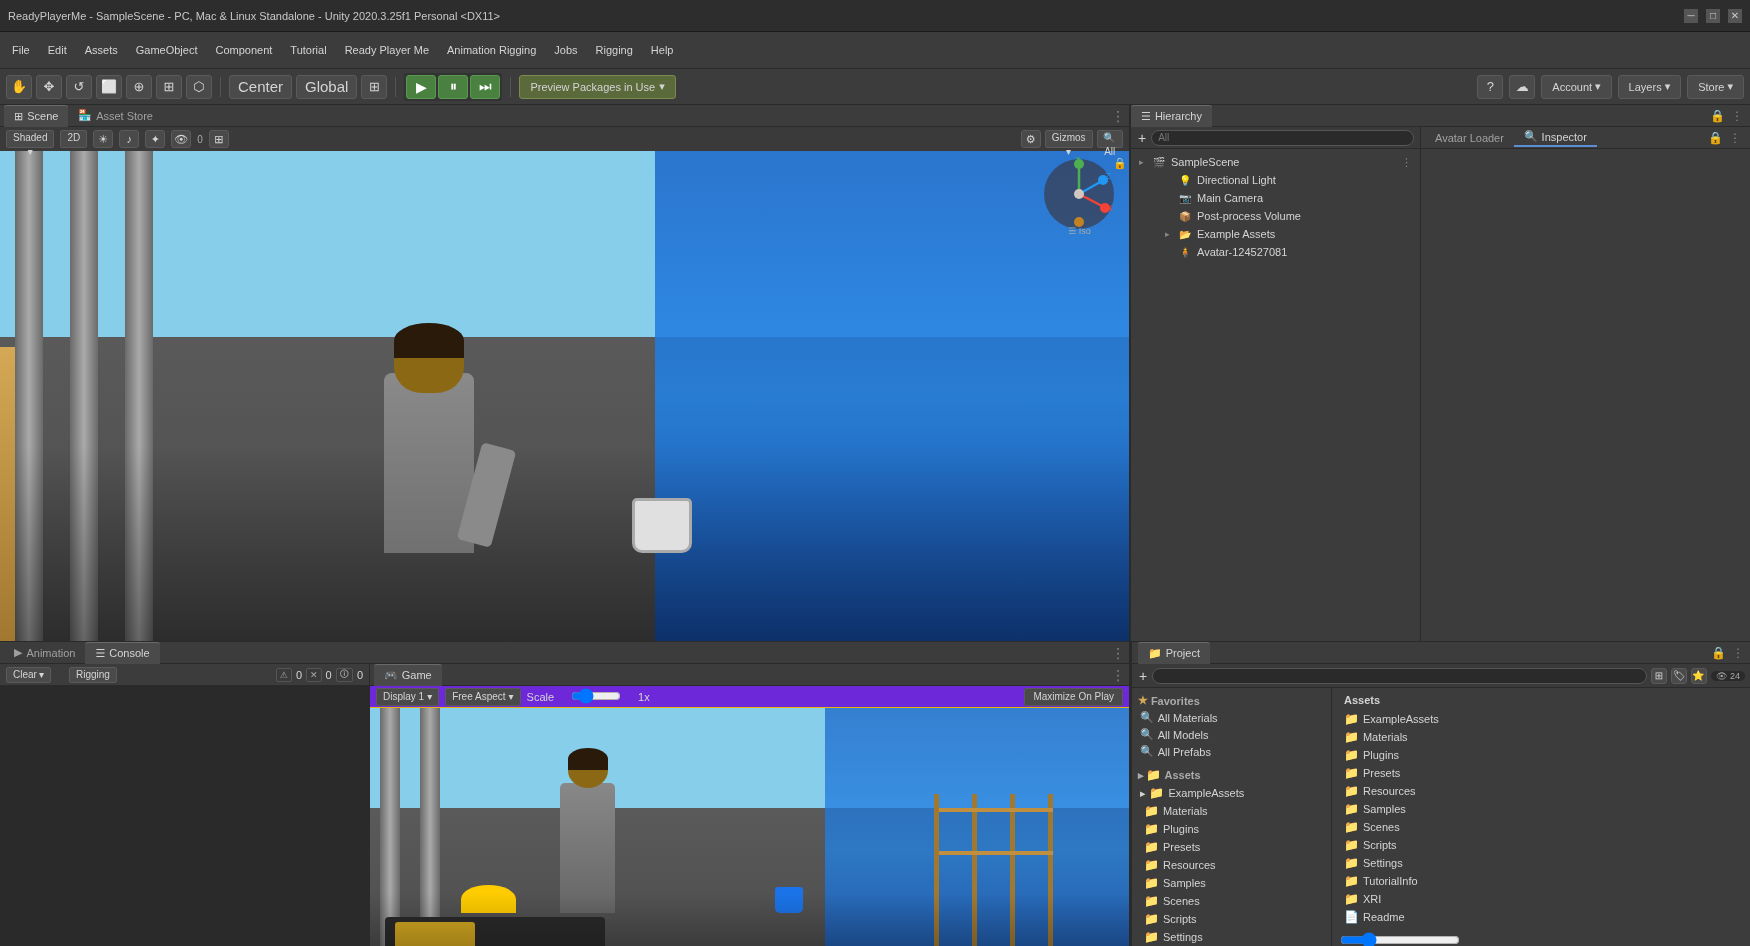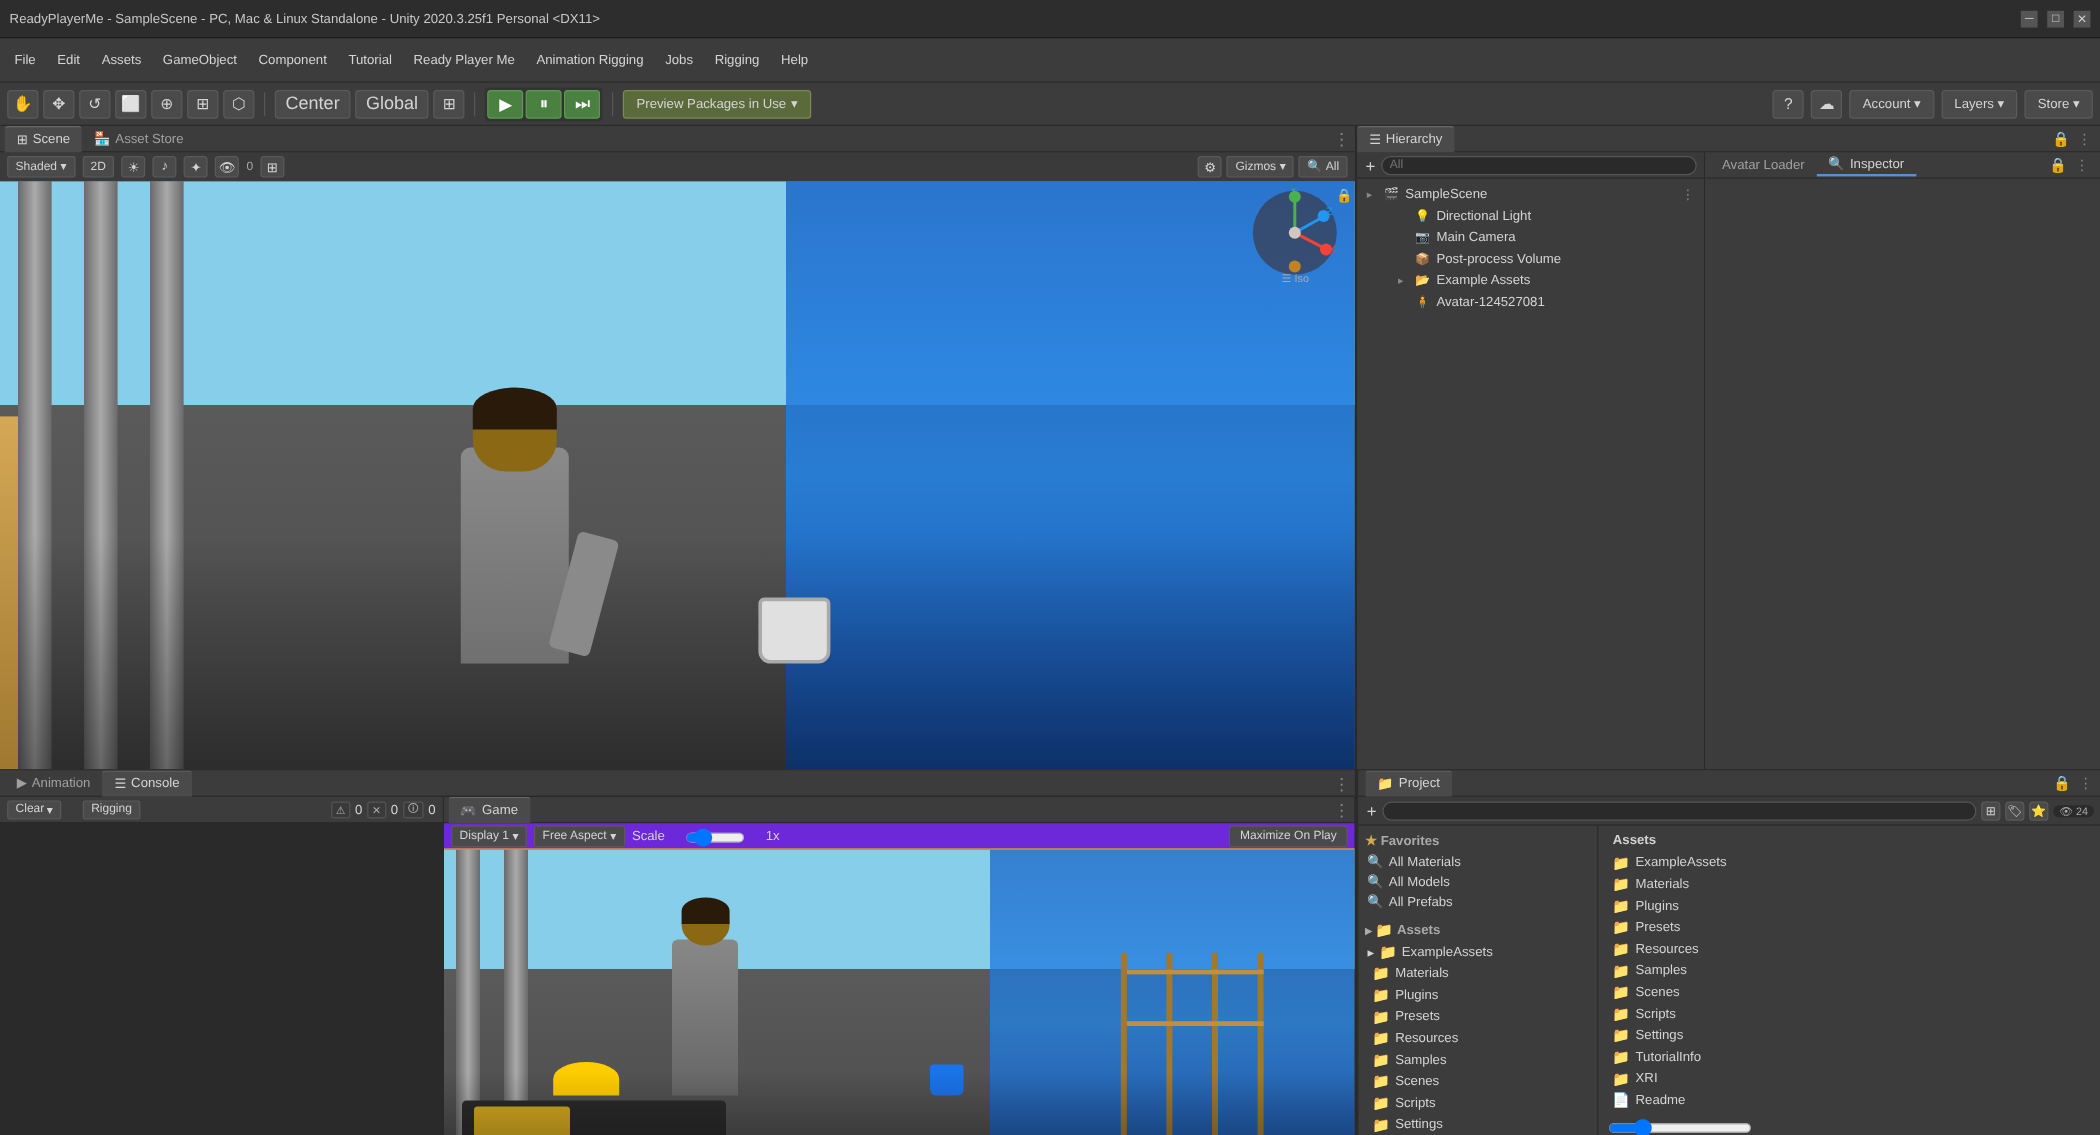--- a/index.html
+++ b/index.html
@@ -206,20 +206,21 @@
       border: 1px solid #5a5a5a;
       color: #d4d4d4;
       padding: 1px 6px;
       border-radius: 2px;
       font-size: 10px;
       cursor: pointer;
       display: flex;
       align-items: center;
       gap: 3px;
       height: 18px;
+      flex-direction: column;
     }
 
     
     .bottom-panel {
       height: 330px;
       display: flex;
       flex-direction: column;
       border-top: 1px solid #2a2a2a;
     }
     .bottom-tab-bar {
@@ -719,21 +720,21 @@
           </div>
           <div class="game-toolbar">
             <div class="game-dropdown">
               <span>Display 1</span>
               <span>▾</span>
             </div>
             <div class="game-dropdown">
               <span>Free Aspect</span>
               <span>▾</span>
             </div>
-            <div style="display:flex;align-items:flex-end;gap:17px;">
+            <div style="display:flex;align-items:flex-start;gap:17px;">
               <span>Scale</span>
               <input type="range" min="0" max="100" value="20" style="width: 50px; height: 10px;">
               <span>1x</span>
             </div>
             <div class="game-maximize-btn">
               <span>Maximize On Play</span>
             </div>
           </div>
 
           <div class="game-scene">

